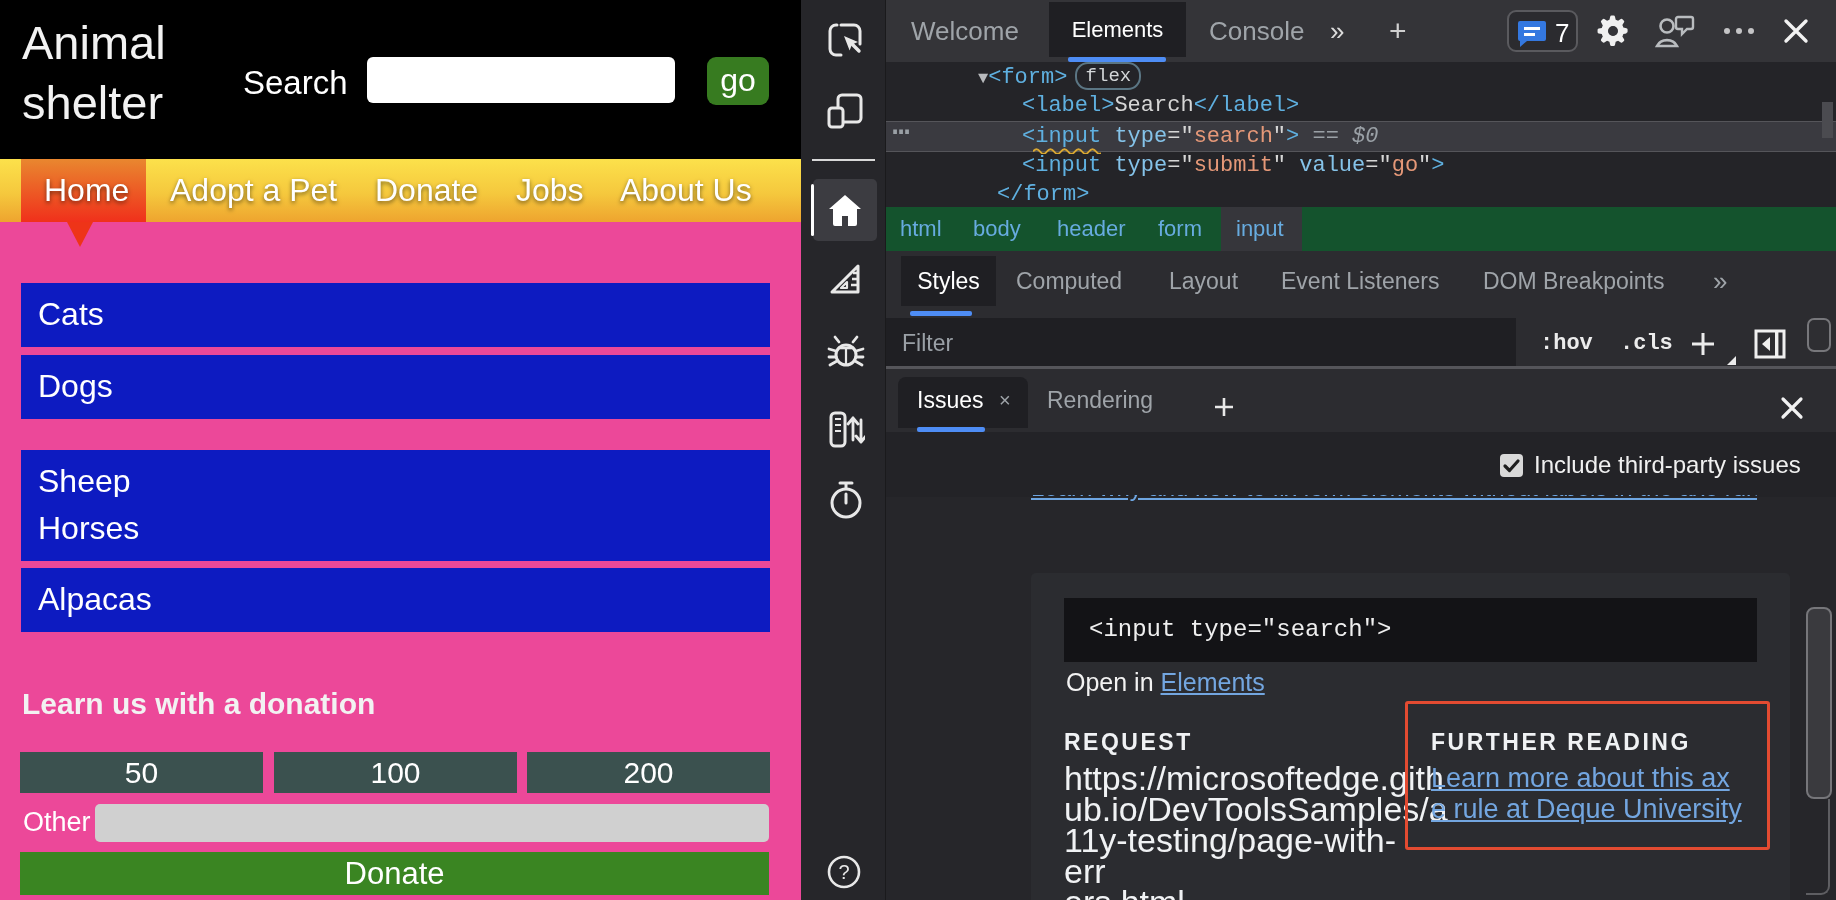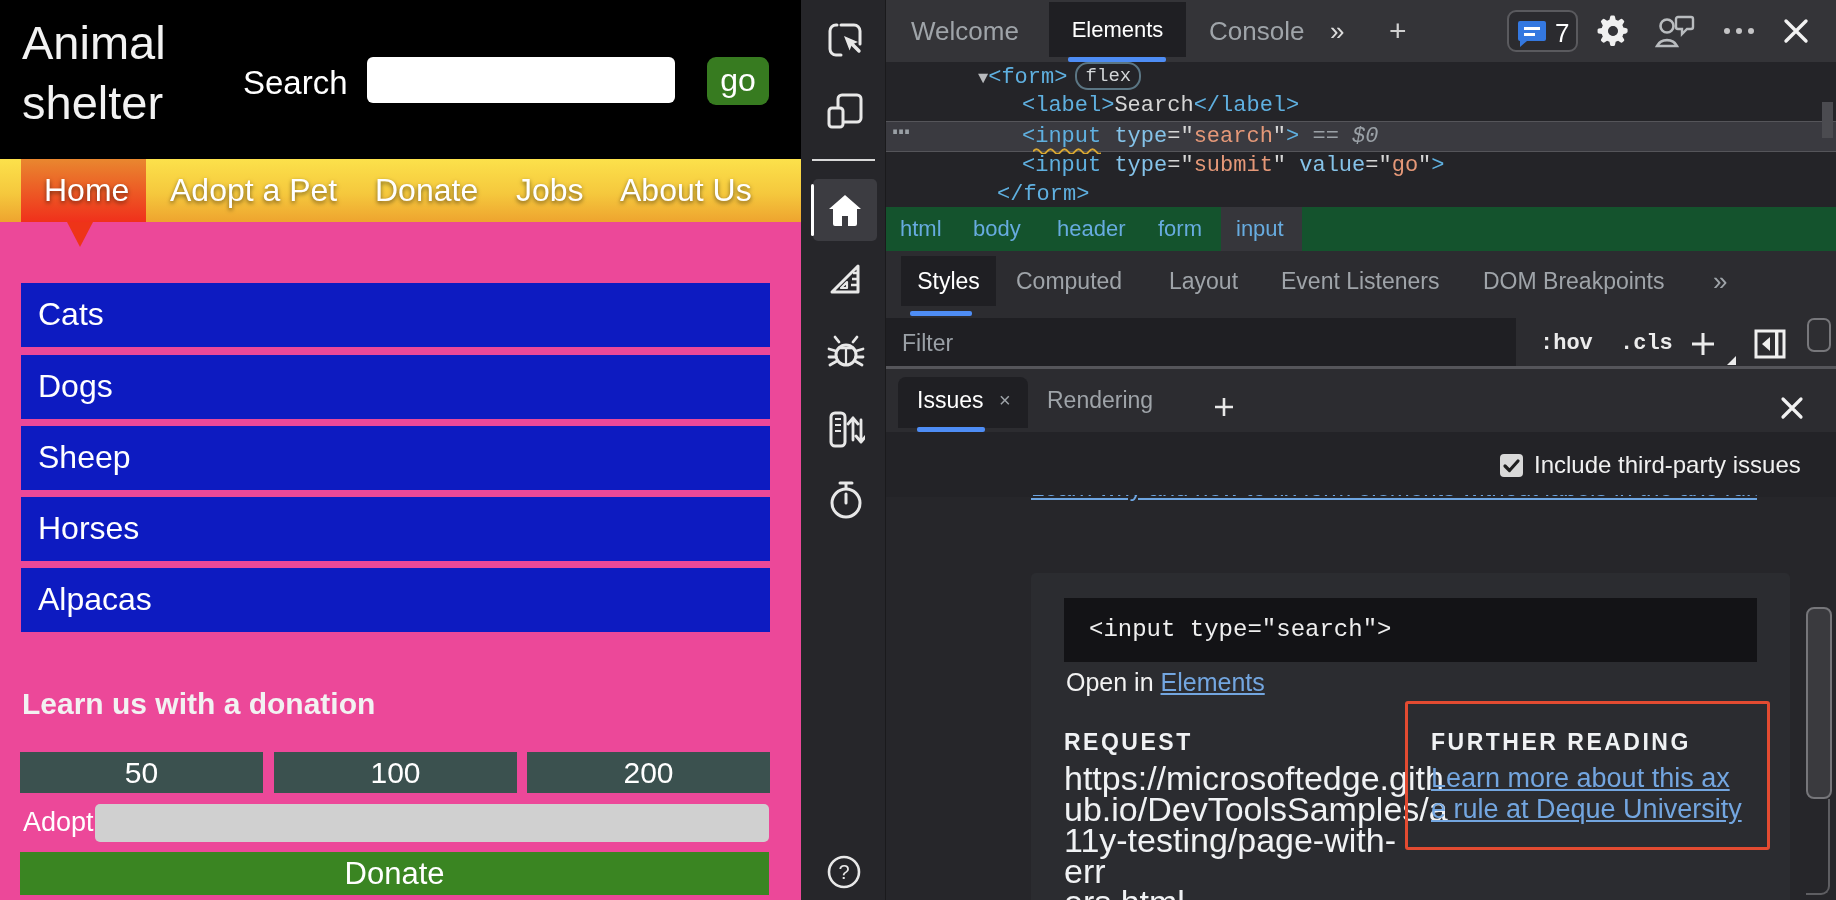--- a/index.html
+++ b/index.html
@@ -91,28 +91,28 @@
       <div id="homebox"></div>
       <div class="navitem" style="left:44px;">Home</div>
       <div class="navitem" style="left:170px;">Adopt a Pet</div>
       <div class="navitem" style="left:375px;">Donate</div>
       <div class="navitem" style="left:516px;">Jobs</div>
       <div class="navitem" style="left:620px;">About Us</div>
     </div>
     <div id="hometri"></div>
     <div class="bluerow" style="top:283px;">Cats</div>
     <div class="bluerow" style="top:355px;">Dogs</div>
-    <div class="bluerow" style="top:426px;">Sheep</div>
+    <div class="bluerow" style="top:450px;">Sheep</div>
     <div class="bluerow" style="top:497px;">Horses</div>
     <div class="bluerow" style="top:568px;">Alpacas</div>
     <div id="donhead">Learn us with a donation</div>
     <div class="amt" style="left:20px;">50</div>
     <div class="amt" style="left:274px;">100</div>
     <div class="amt" style="left:527px;">200</div>
-    <div id="otherlbl">Adopt</div>
+    <div id="otherlbl">Other</div>
     <div id="otherinput"></div>
     <div id="donatebtn">Donate</div>
   </div>
 
   <div id="abar">
 
     <svg width="36" height="36" viewBox="0 0 36 36" style="position:absolute;left:26px;top:22px;">
       <path d="M14 3 h13 a6 6 0 0 1 6 6 v13" fill="none" stroke="#e8e8e8" stroke-width="3" stroke-linecap="round"></path>
       <path d="M14 33 h-5 a6 6 0 0 1 -6 -6 v-18 a6 6 0 0 1 6 -6 h1" fill="none" stroke="#e8e8e8" stroke-width="3" stroke-linecap="round"></path>
       <path d="M17 14 l14 6 -6 2.4 -2.4 6 z" fill="#e8e8e8"></path>

